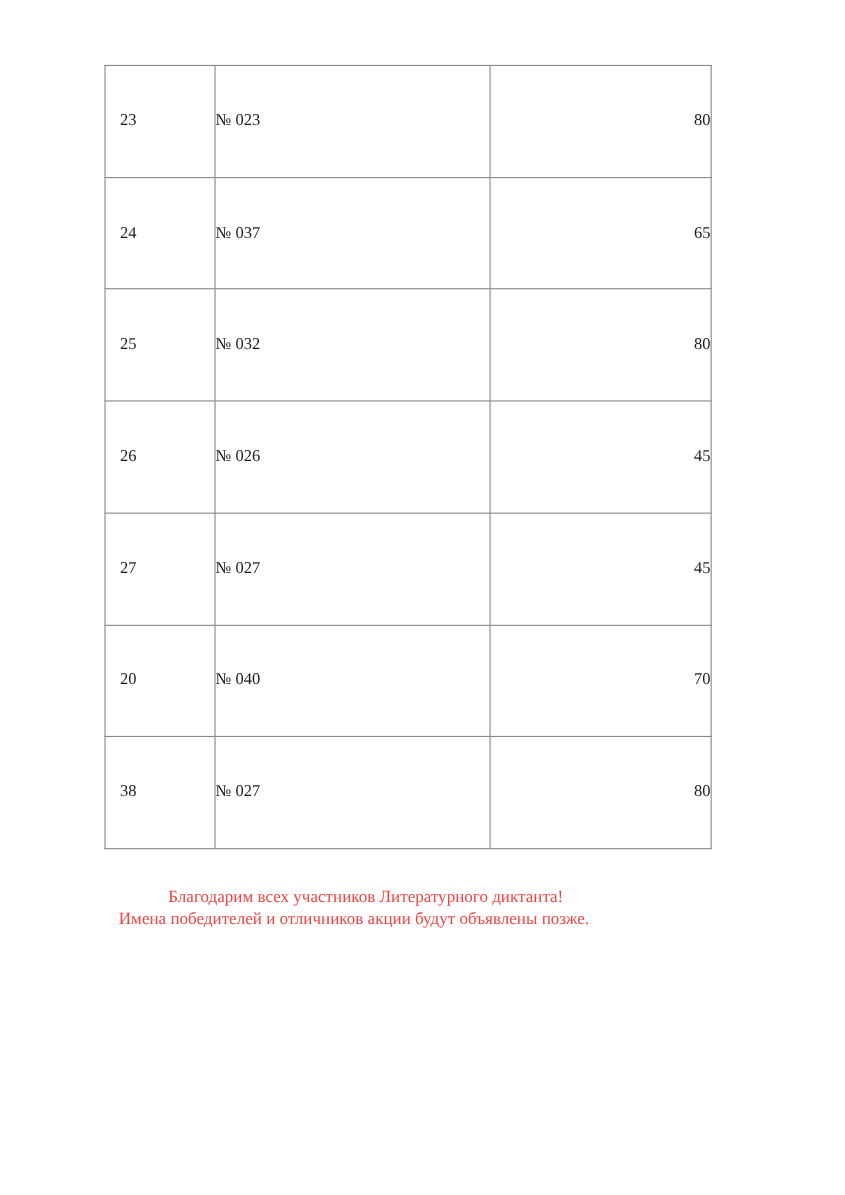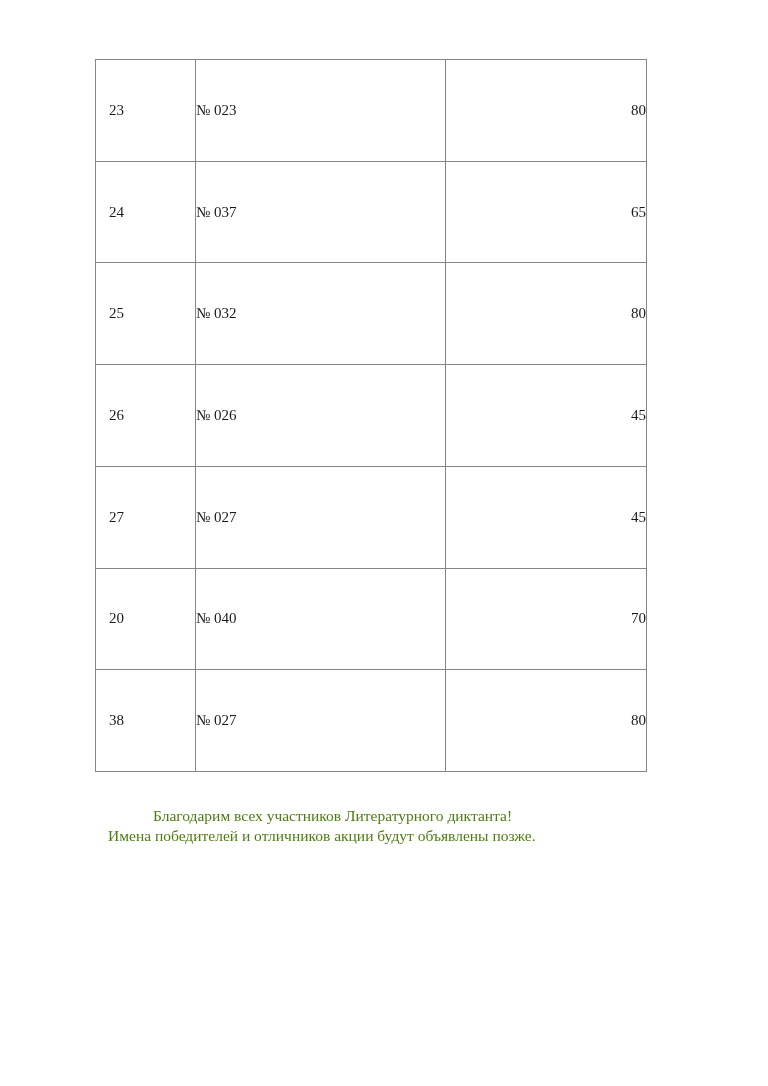--- a/index.html
+++ b/index.html
@@ -39,21 +39,21 @@
   td.col-part   { }
   td.col-score  { text-align: right; }
   .footer {
     position: absolute;
     left: 108px;
     top: 806px;
     width: 470px;
     font-size: 15.5px;
     line-height: 19.5px;
     text-align: left;
-    color: #4d7c0f;
+    color: #ef4444;
   }
   .footer .line1 { text-indent: 45px; }
 </style>
 </head>
 <body>
 
 <div class="page">
 
   <table class="results">
     <colgroup>

